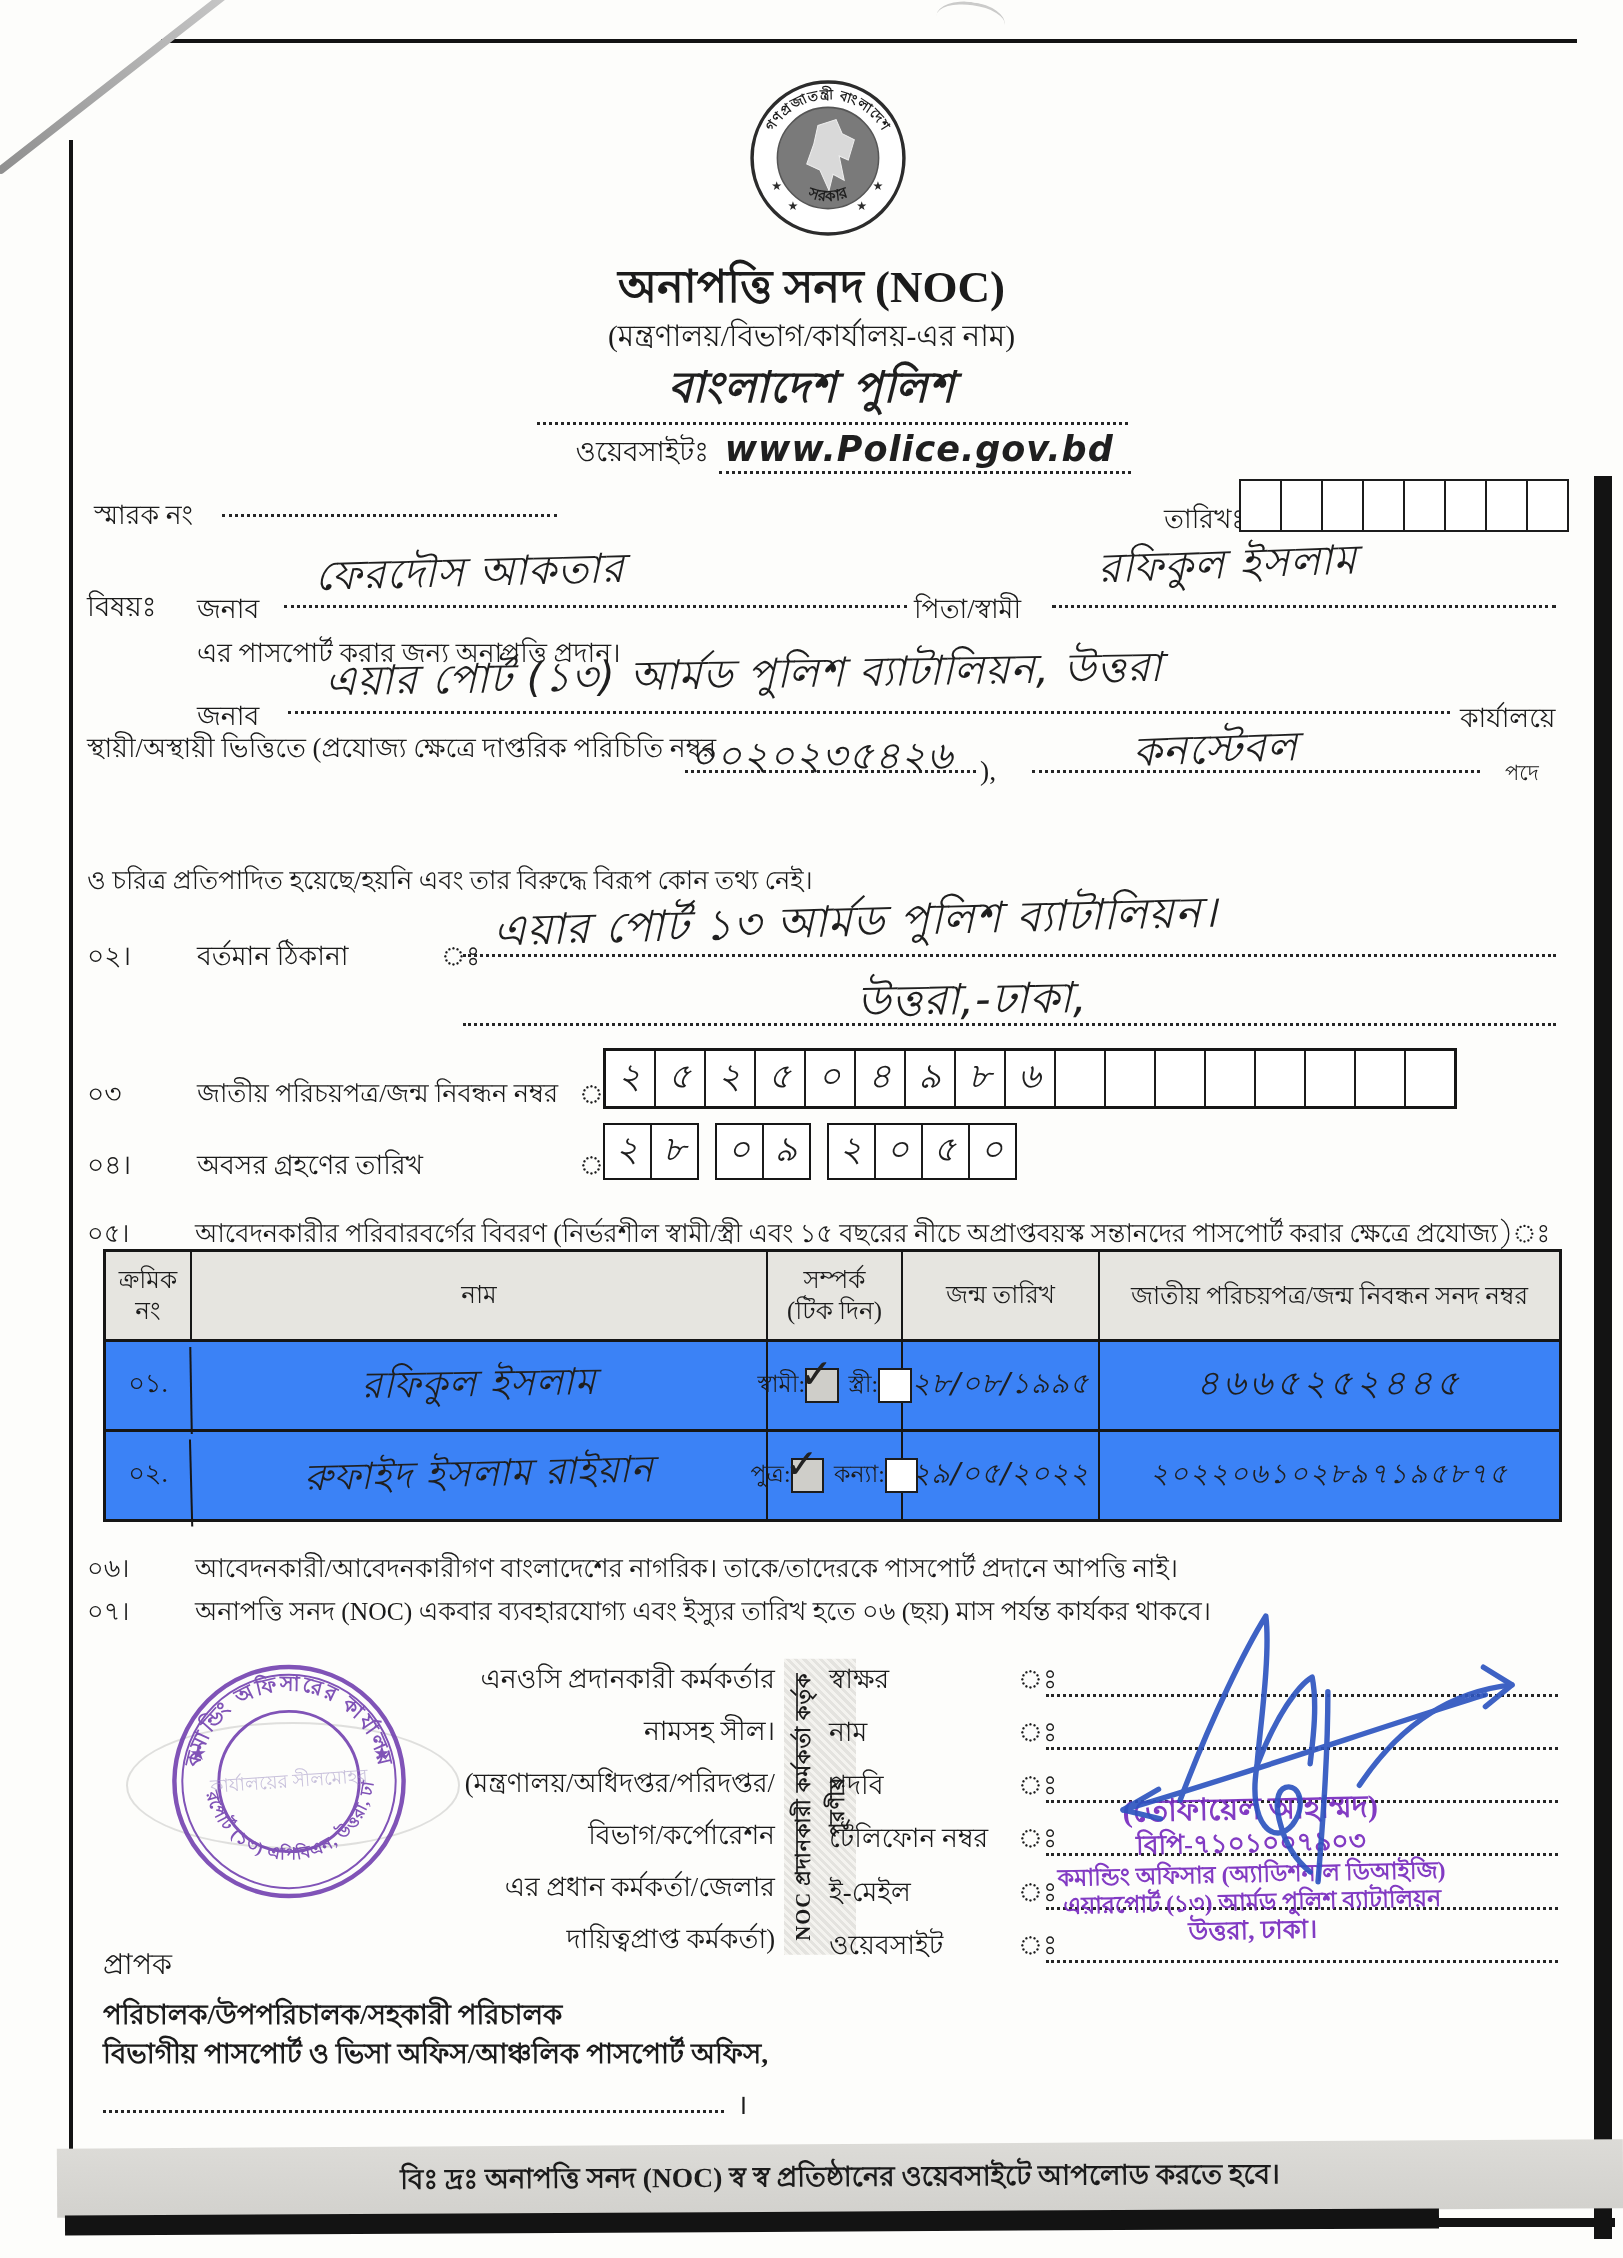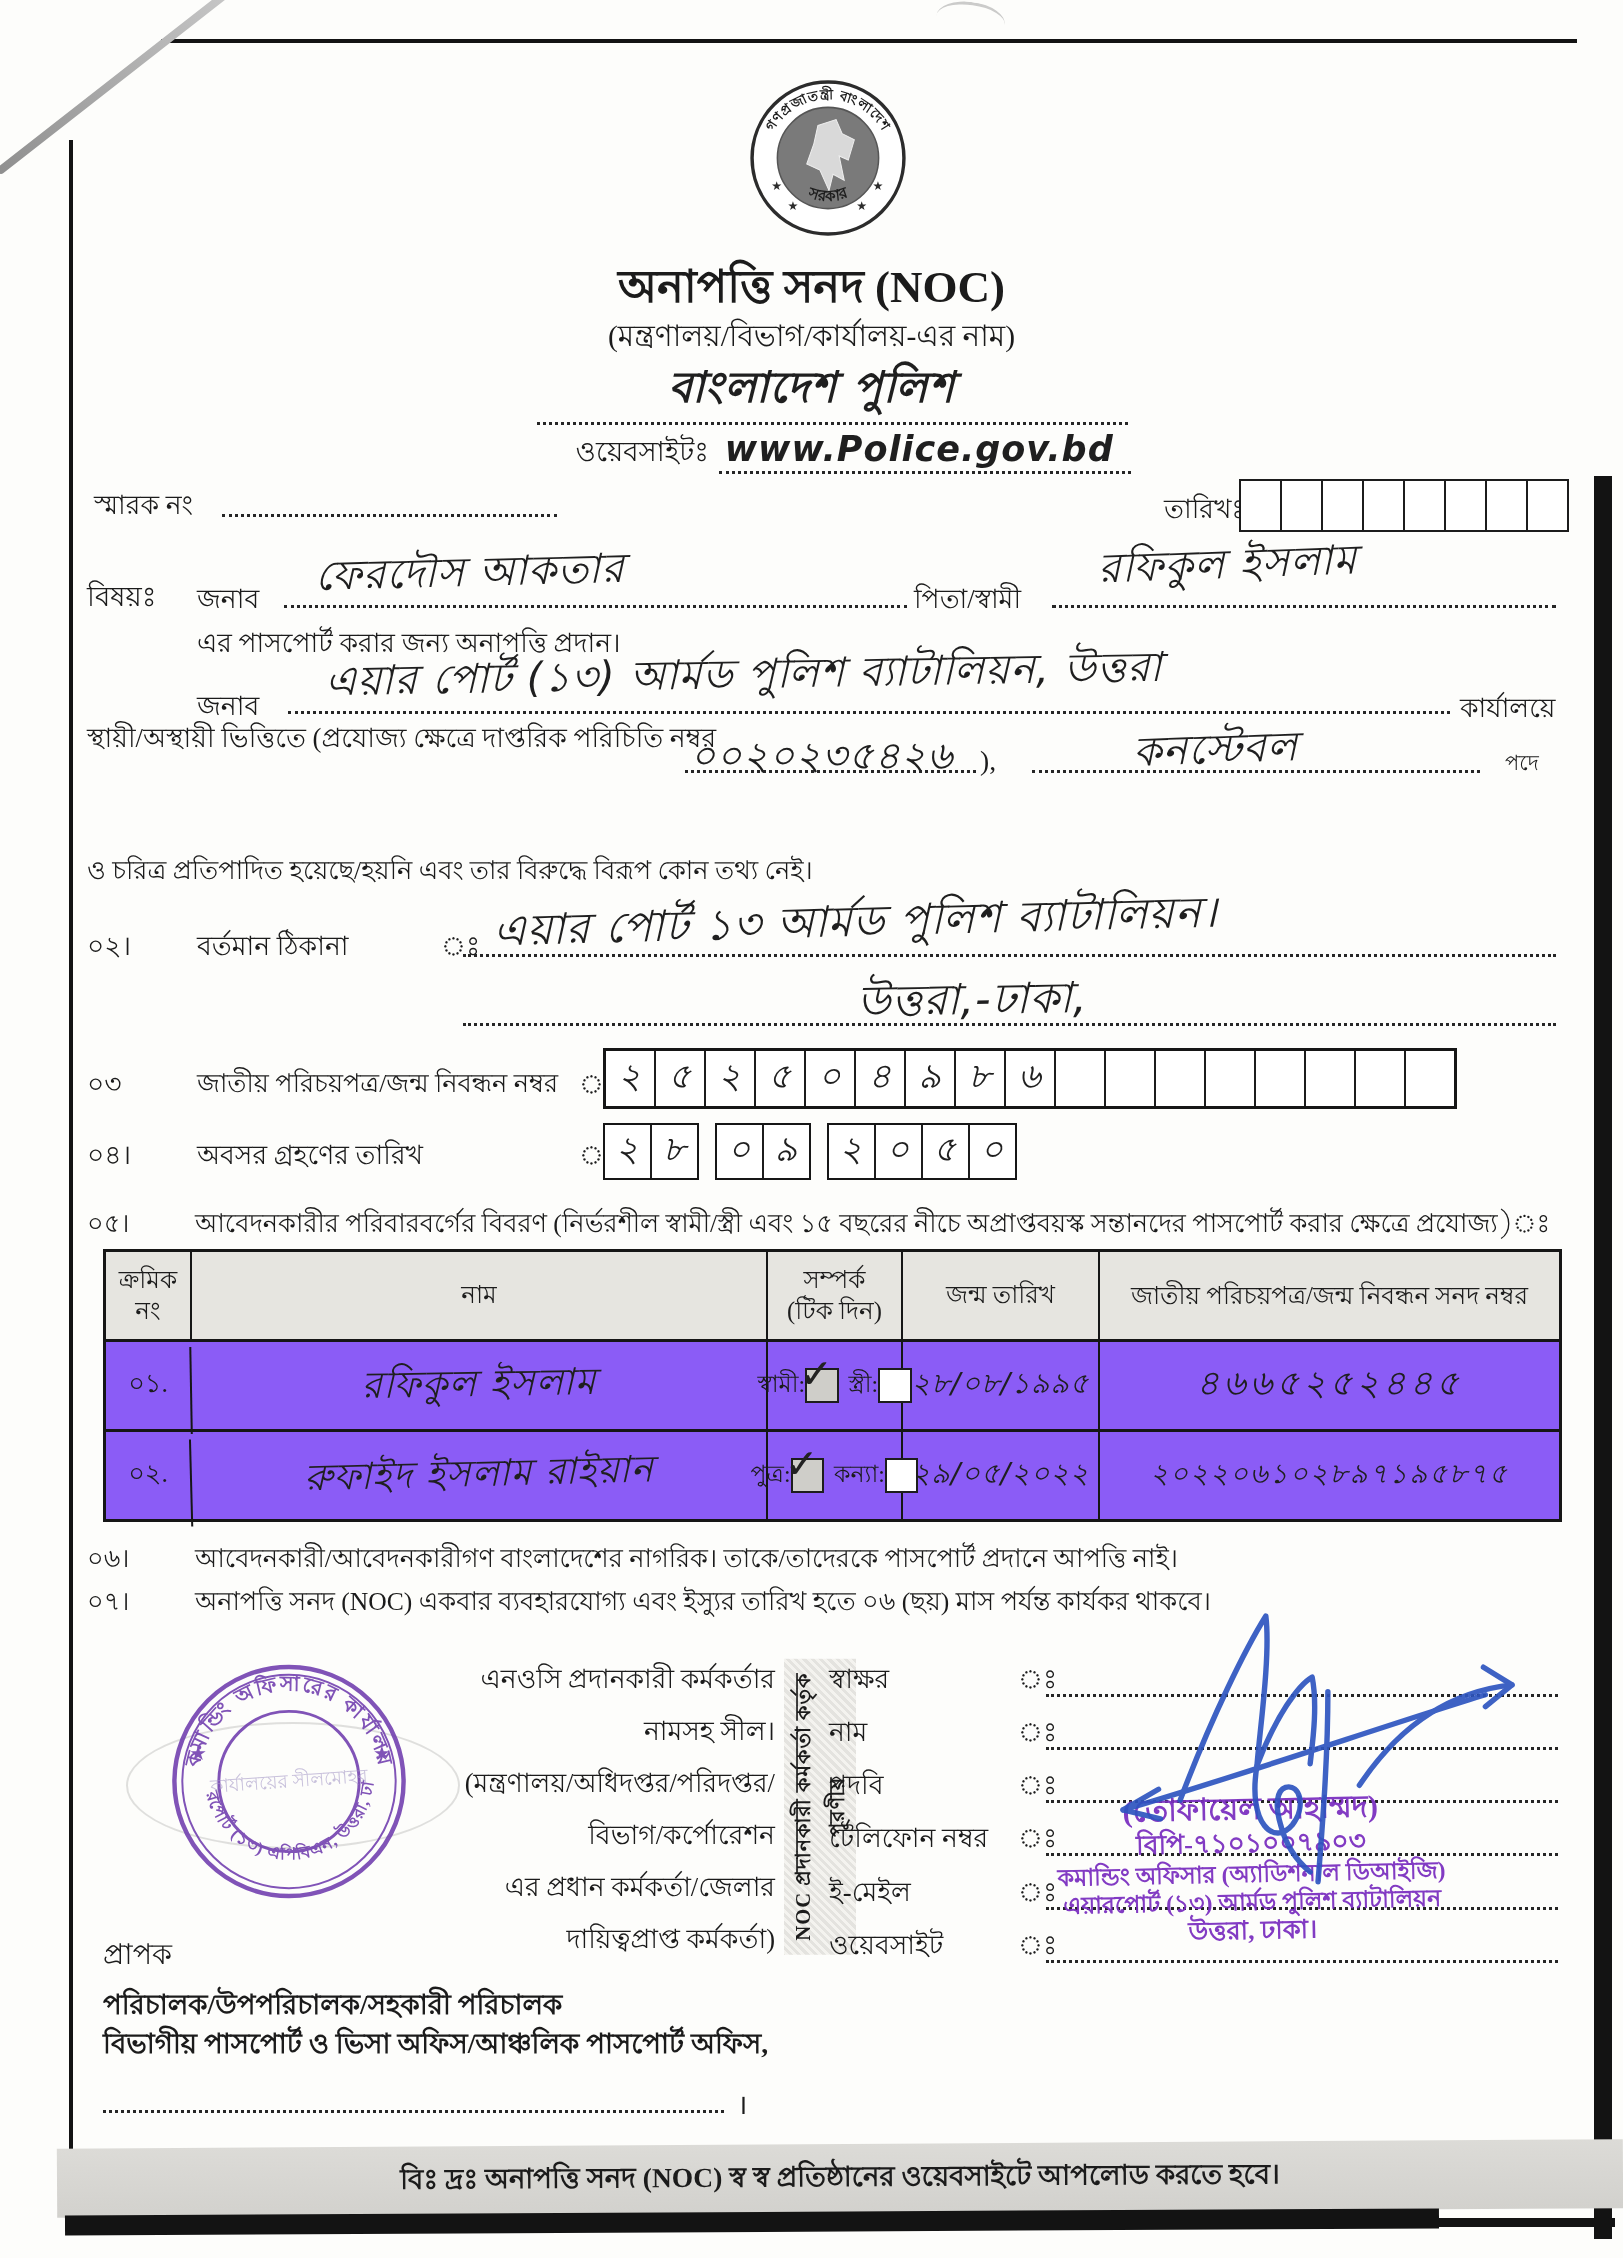--- a/index.html
+++ b/index.html
@@ -2,39 +2,39 @@
 <html><head>
 <meta charset="utf-8">
 <style>
   html,body{margin:0;padding:0;background:#e8e8e6;}
   #page{position:relative;width:1623px;height:2259px;background:#fdfdfb;overflow:hidden;
         font-family:"Liberation Serif","DejaVu Serif",serif;color:#1c1c1c;}
   .abs{position:absolute;}
   .print{font-family:"Liberation Serif","DejaVu Serif",serif;color:#1b1b1b;}
   .hw{font-family:"DejaVu Sans","Liberation Sans",sans-serif;font-style:italic;color:#1f1f1f;
       white-space:nowrap;letter-spacing:1px;}
-  .nowrap{white-space:nowrap;}
+  .nowrap{white-space:nowrap;margin-top:10px;}
   .dots{border-bottom:3.4px dotted #262626;height:0;}
   .center{left:0;width:1623px;text-align:center;}
   
   .art{background:#131313;}
   .diag{background:linear-gradient(90deg,#8f8f8f,#c9c9c9);transform:rotate(-38deg);border-radius:3px;}
   
   .boxrow{display:flex;}
   .dbox{width:39px;height:49px;border:2.5px solid #1c1c1c;border-left:none;background:#fff;}
   .dbox:first-child{border-left:2.5px solid #1c1c1c;}
   
   .grid{display:flex;border:3px solid #161616;background:#fff;}
   .gcell{width:48px;height:55px;border-left:2.2px solid #1c1c1c;display:flex;align-items:center;
          justify-content:center;font-size:35px;}
   .gcell:first-child{border-left:none;}
   .ggroup{display:flex;border:2.6px solid #161616;background:#fff;margin-right:15.8px;}
   .ggroup .gcell{width:45px;height:53px;}
   
-  .tbl{position:absolute;left:103px;top:1249px;width:1453px;border:3.4px solid #161616;background:#8b5cf6;}
+  .tbl{position:absolute;left:103px;top:1249px;width:1453px;border:3.4px solid #161616;background:#3b82f6;}
   .tr{display:grid;grid-template-columns:84px 576px 135px 197px 1fr;}
   .tr.body{border-top:3px solid #161616;}
   .tr.head{background:#e6e5e0;}
   .td{border-left:2.6px solid #161616;min-height:87px;display:flex;align-items:center;
       justify-content:center;text-align:center;padding:3.9px 7.9px;box-sizing:border-box;font-size:24.6px;}
   .td:first-child{border-left:none;}
   .td.col{flex-direction:column;line-height:1.25;}
   .rel-cell{flex-direction:row;align-items:stretch;justify-content:center;gap:9.9px;padding:5.9px 9.9px;}
   .rel-row{display:flex;justify-content:space-between;align-items:center;font-size:23.6px;}
   .chk{width:29.6px;height:31.5px;border:2.6px solid #1d1d1d;position:relative;background:#fff;flex:0 0 auto;}

